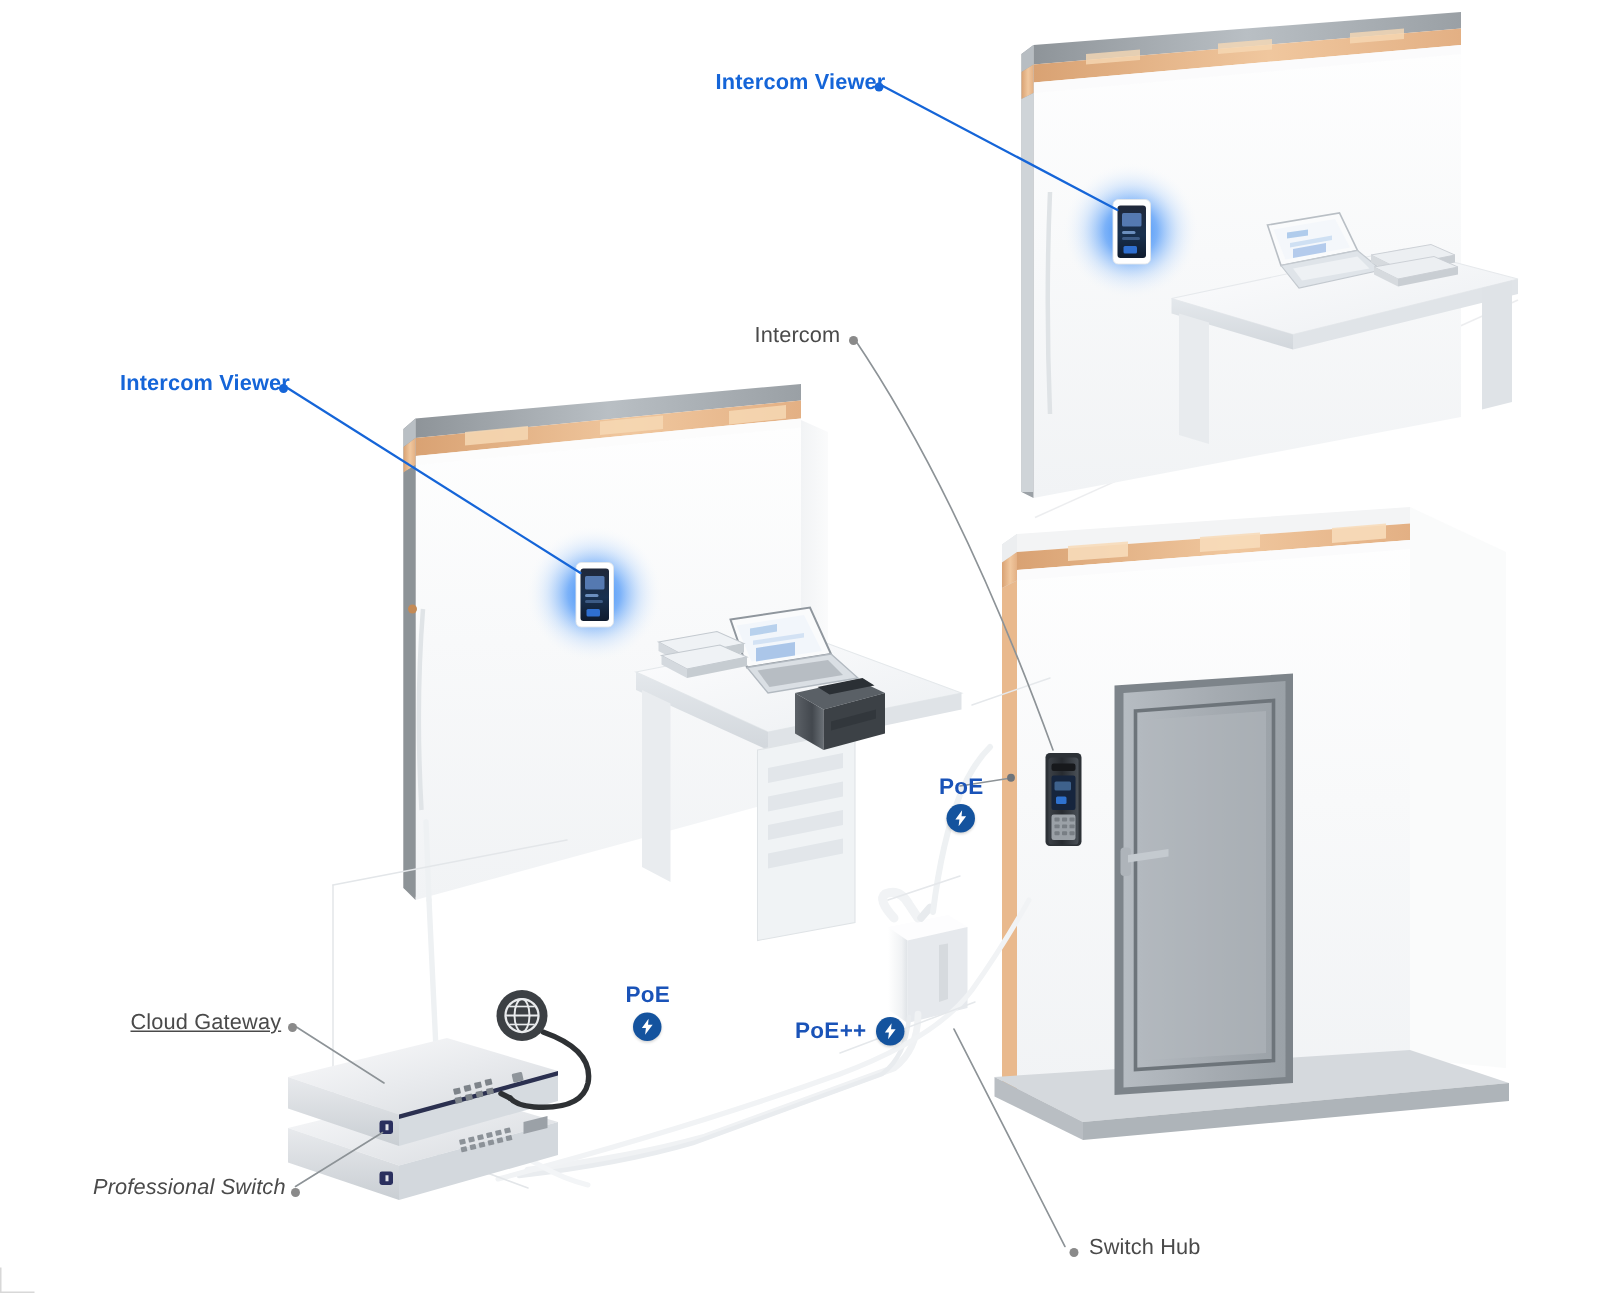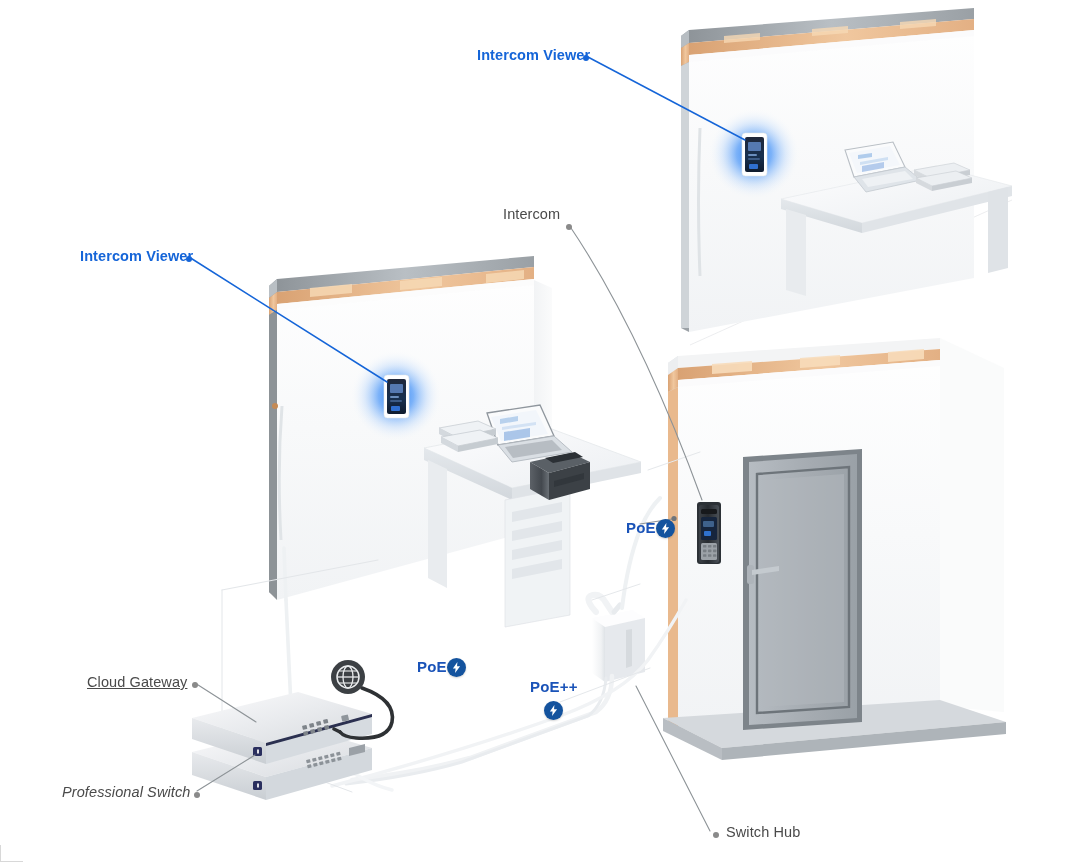--- a/index.html
+++ b/index.html
@@ -4,22 +4,22 @@
 <style>
   html,body{margin:0;padding:0;background:#ffffff;}
   body{width:1082px;height:862px;position:relative;overflow:hidden;
        font-family:"Liberation Sans","DejaVu Sans",sans-serif;}
   #stage{position:absolute;inset:0;width:1082px;height:862px;}
   svg{display:block;}
   .lbl{position:absolute;white-space:nowrap;font-size:14.5px;letter-spacing:.1px;}
   .lbl.blue{color:#1565d8;font-weight:700;}
   .lbl.dark{color:#4a4a4a;font-weight:400;}
   .poewrap{position:absolute;display:flex;align-items:center;}
-  .poe-col{flex-direction:row;}
-  .poe-row{flex-direction:column;gap:6px;}
+  .poe-col{flex-direction:column;}
+  .poe-row{flex-direction:row;gap:6px;}
   .poetext{color:#1a53b8;font-weight:600;font-size:15px;letter-spacing:.2px;}
   .bolt{width:19px;height:19px;border-radius:50%;background:#14539e;
         display:flex;align-items:center;justify-content:center;margin-top:3px;
         box-shadow:0 1px 2px rgba(0,0,0,.18);}
   .poe-row .bolt{margin-top:0;}
   .bolt svg{width:9px;height:11px;}
   .dot{position:absolute;width:6px;height:6px;border-radius:50%;}
   .dot.blue{background:#1565d8;}
   .dot.gray{background:#8a8a8a;}
   .corner{position:absolute;left:0;bottom:0;width:22px;height:16px;
@@ -372,21 +372,21 @@
     <circle cx="674" cy="518.5" r="2.6" fill="#6f757b"></circle>
   </g>
 </svg>
 
 <div class="lbl blue" style="left:477px;top:47px;">Intercom Viewer</div>
 <div class="dot blue" style="left:583px;top:55px;"></div>
 
 <div class="lbl blue" style="left:80px;top:248px;">Intercom Viewer</div>
 <div class="dot blue" style="left:186px;top:256px;"></div>
 
-<div class="lbl dark" style="left:503px;top:206px;">Intercom</div>
+<div class="lbl dark" style="left:503px;top:216px;">Intercom</div>
 <div class="dot gray" style="left:566px;top:224px;"></div>
 
 <div class="lbl dark" style="left:87px;top:674px;text-decoration:underline;">Cloud Gateway</div>
 <div class="dot gray" style="left:192px;top:682px;"></div>
 
 <div class="lbl dark" style="left:62px;top:784px;font-style:italic;">Professional Switch</div>
 <div class="dot gray" style="left:194px;top:792px;"></div>
 
 <div class="lbl dark" style="left:726px;top:824px;">Switch Hub</div>
 <div class="dot gray" style="left:713px;top:832px;"></div>

